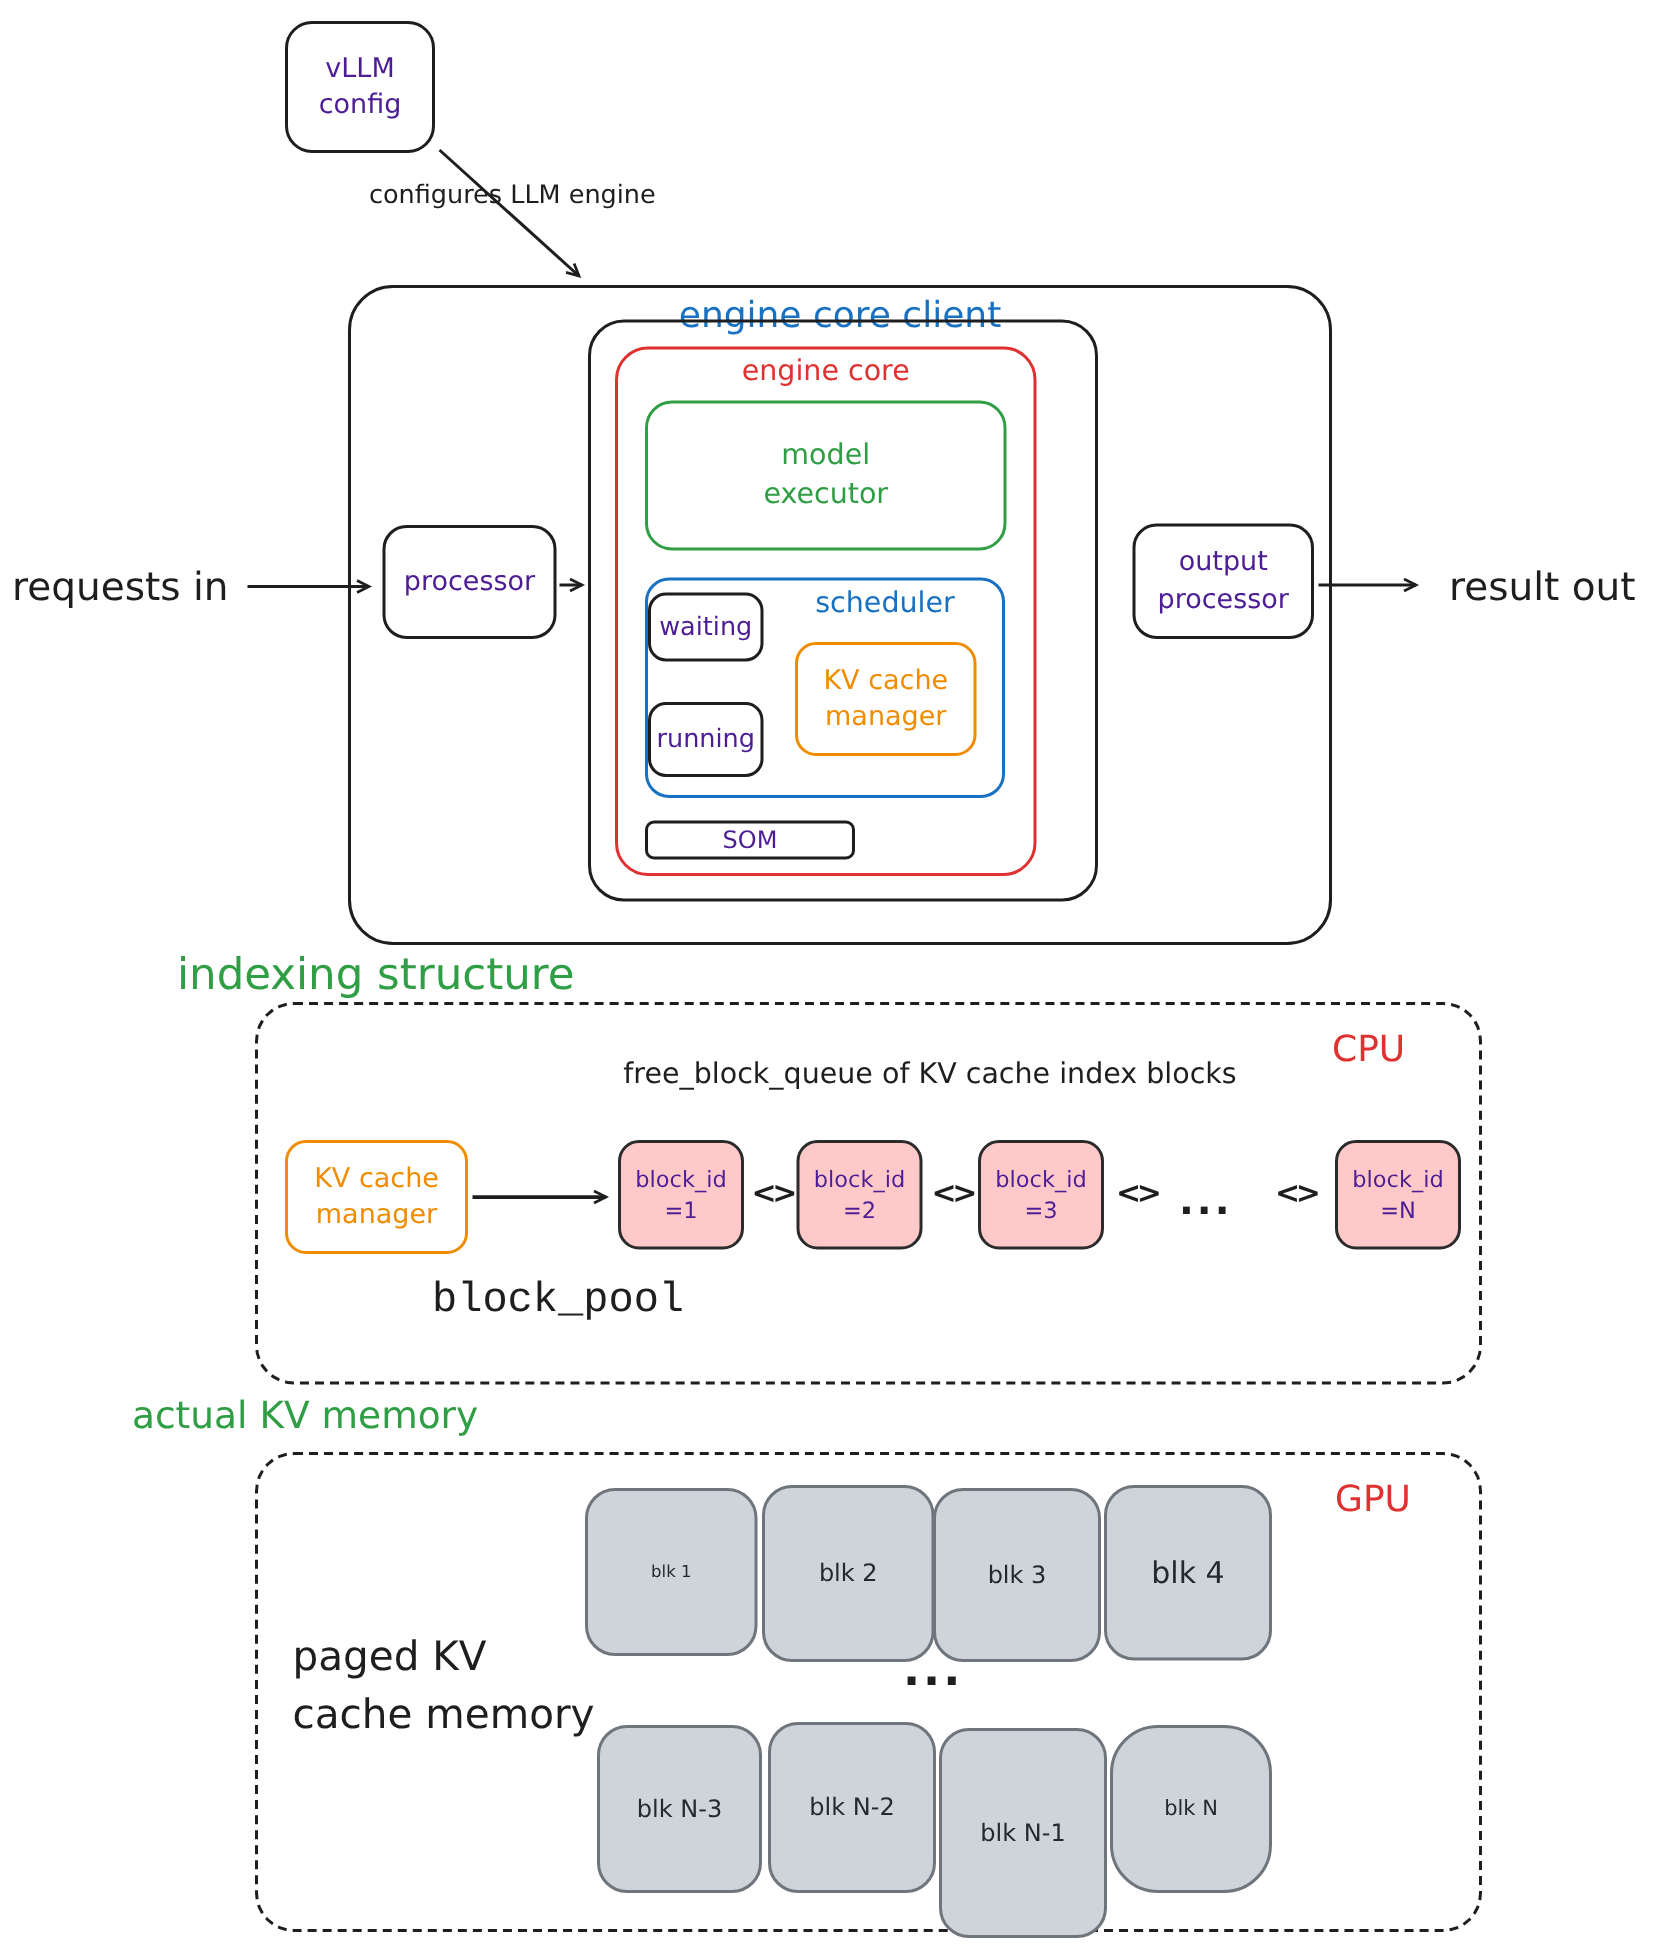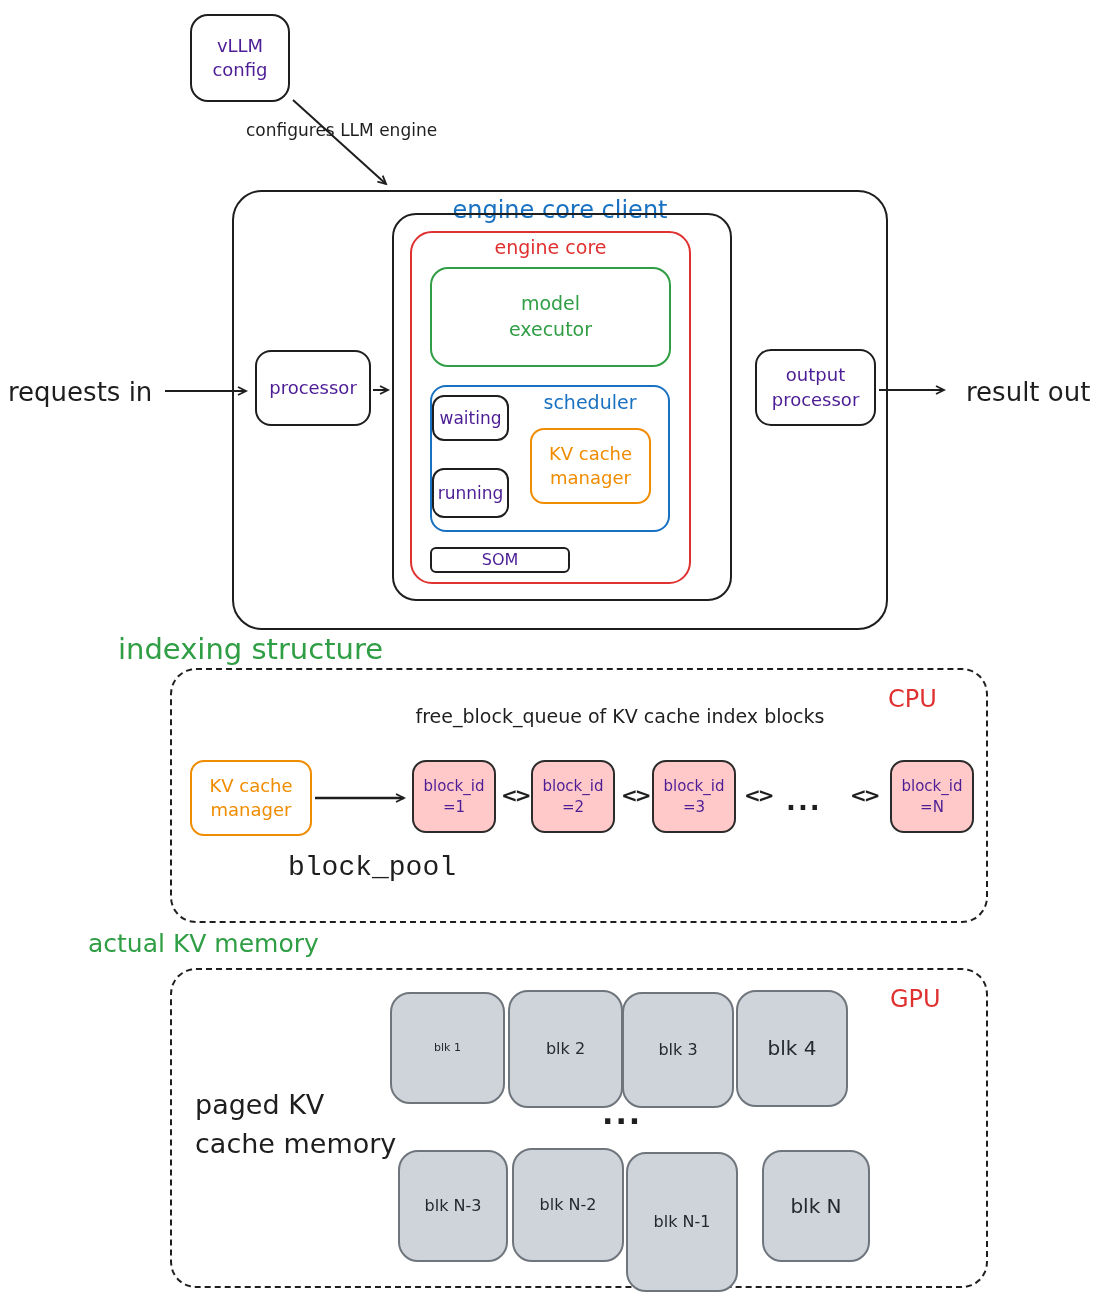--- a/index.html
+++ b/index.html
@@ -121,21 +121,21 @@
   <div class="box gray" style="left:390px; top:992px; width:115px; height:112px; border-radius:20px; font-size:11px;">blk 1</div>
   <div class="box gray" style="left:508px; top:990px; width:115px; height:118px; border-radius:20px; font-size:16px;">blk 2</div>
   <div class="box gray" style="left:622px; top:992px; width:112px; height:116px; border-radius:20px; font-size:16px;">blk 3</div>
   <div class="box gray" style="left:736px; top:990px; width:112px; height:117px; border-radius:20px; font-size:20px;">blk 4</div>
 
   <span class="dots" style="left:602px; top:1096px; font-size:30px;">...</span>
 
   <div class="box gray" style="left:398px; top:1150px; width:110px; height:112px; border-radius:20px; font-size:16px;">blk N-3</div>
   <div class="box gray" style="left:512px; top:1148px; width:112px; height:114px; border-radius:20px; font-size:16px;">blk N-2</div>
   <div class="box gray" style="left:626px; top:1152px; width:112px; height:140px; border-radius:20px; font-size:16px;">blk N-1</div>
-  <div class="box gray" style="left:740px; top:1150px; width:108px; height:112px; border-radius:20px; font-size:20px;margin-left:22px;">blk N</div>
+  <div class="box gray" style="left:740px; top:1150px; width:108px; height:112px; border-radius:32px; font-size:14px;">blk N</div>
 
   <svg class="arrows" width="1119" height="1300">
     <defs>
       <marker id="ah" markerWidth="14" markerHeight="14" refX="9" refY="5" orient="auto" markerUnits="userSpaceOnUse">
         <path d="M1,1 L9,5 L1,9" fill="none" stroke="#1e1e1e" stroke-width="1.8"></path>
       </marker>
     </defs>
 
     <line x1="293" y1="100" x2="386" y2="184" stroke-width="2" marker-end="url(#ah)"></line>
 

